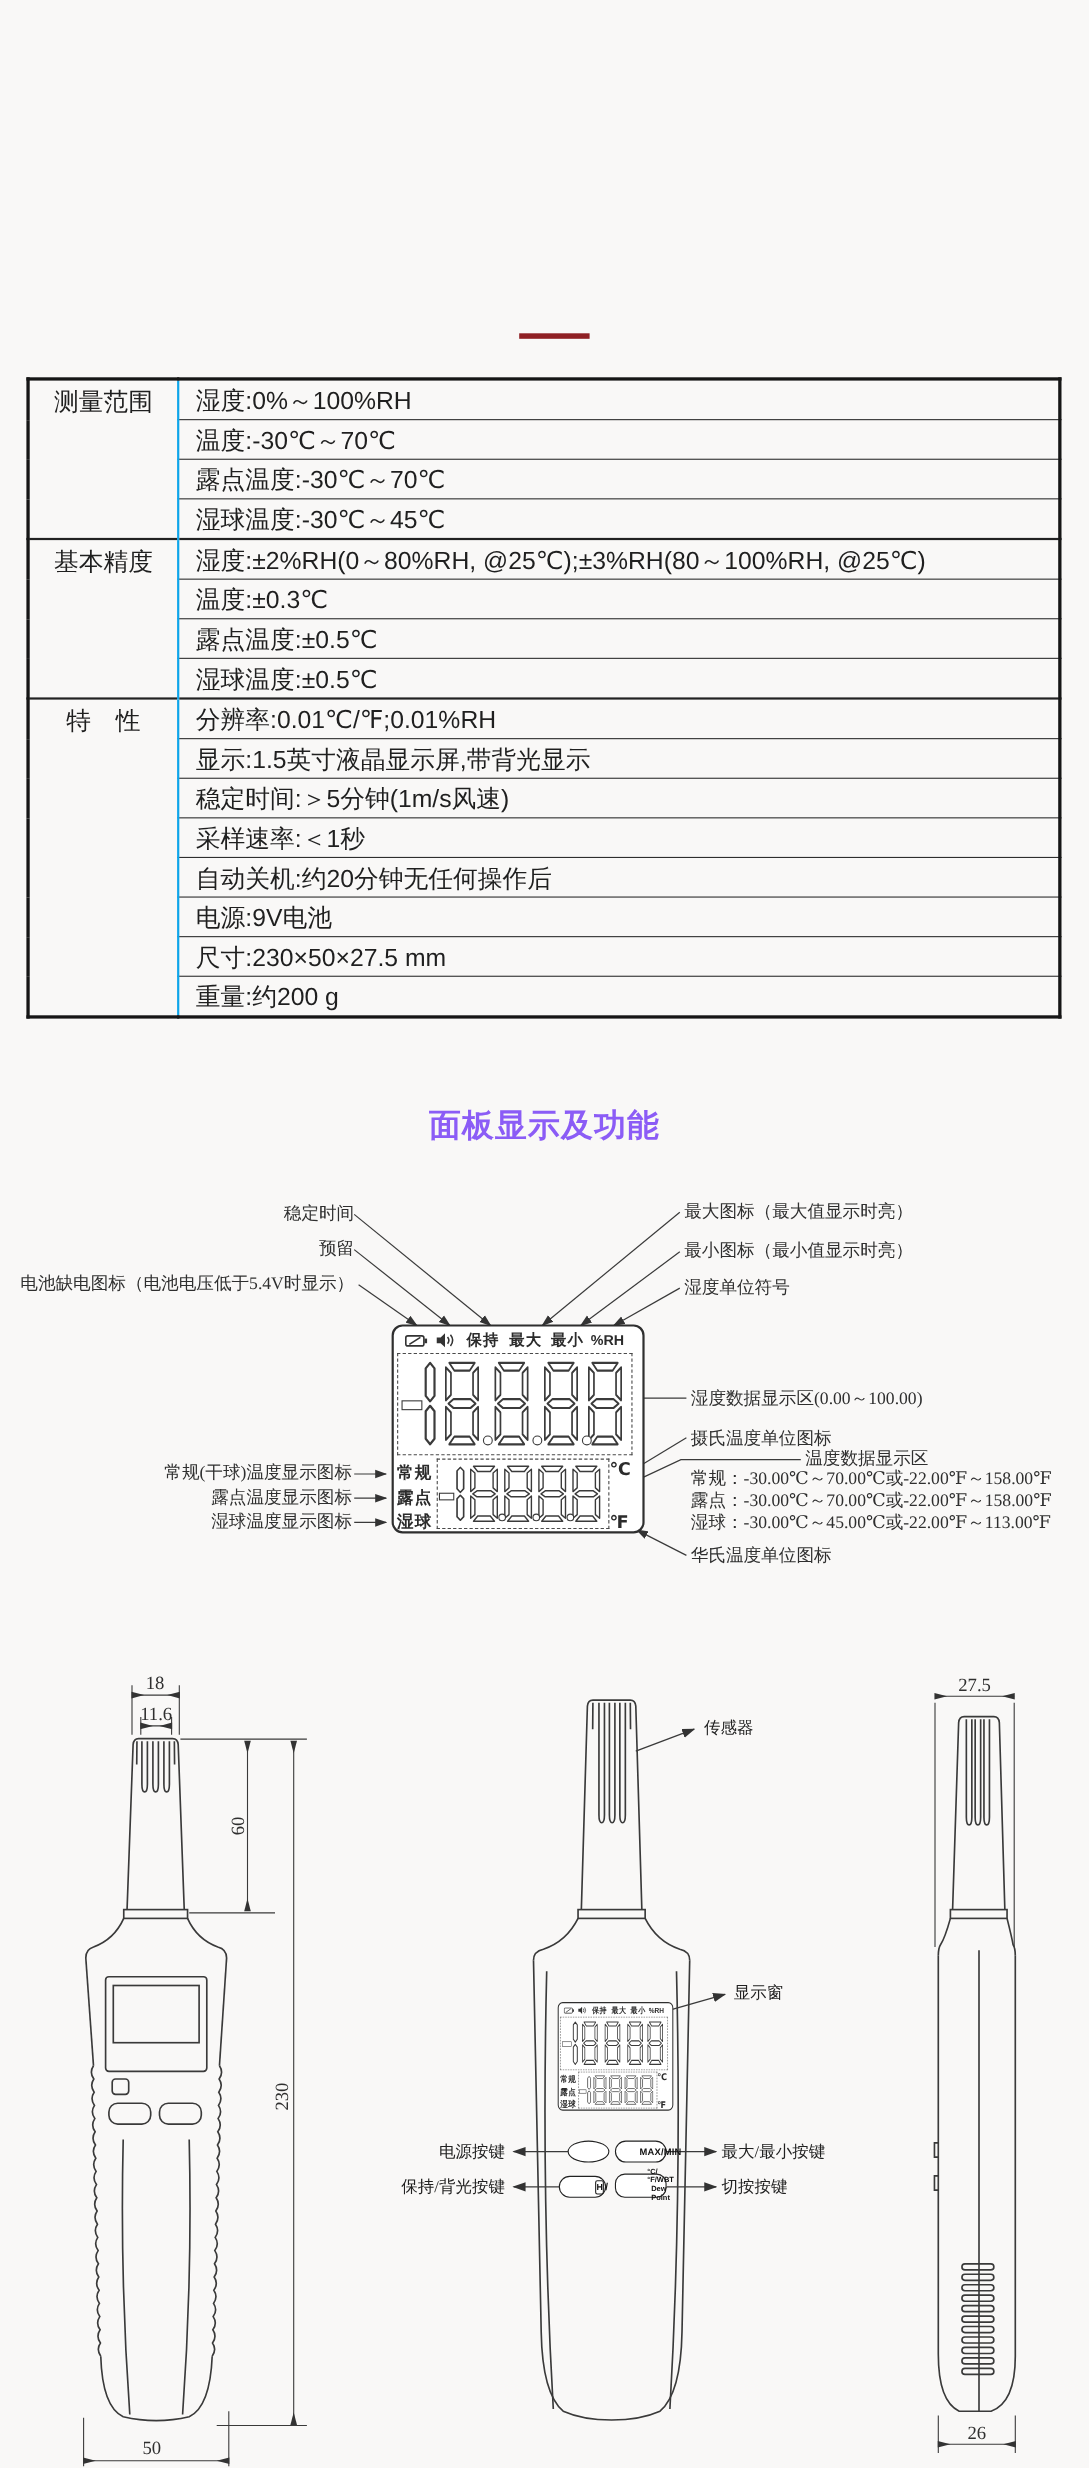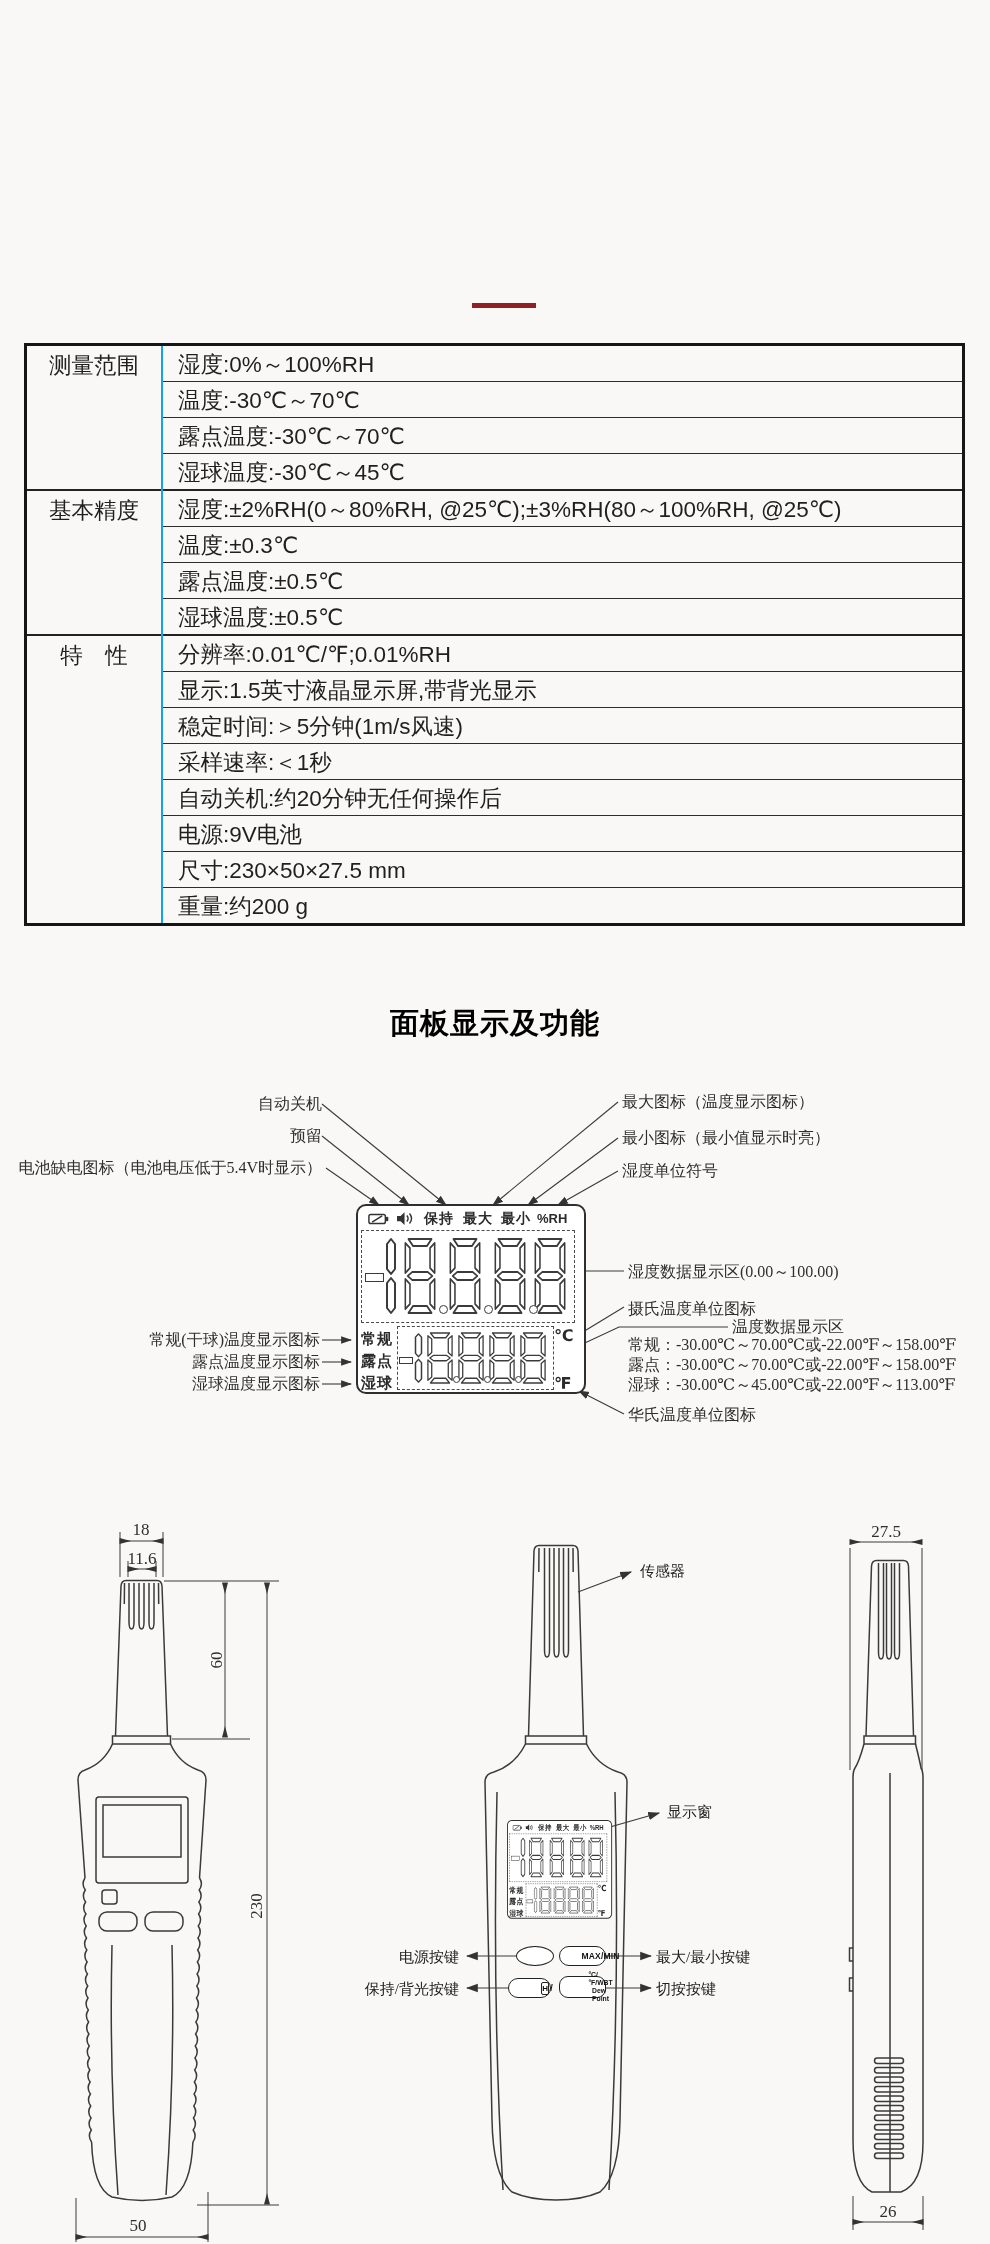--- a/index.html
+++ b/index.html
@@ -16,21 +16,21 @@
     border-collapse:collapse;table-layout:fixed;border:3px solid #161616;
     font-size:22.5px;color:#1f1f1f;background:transparent;}
   table.spec td{border:1px solid #2e2e2e;height:33px;overflow:hidden;white-space:nowrap;}
   table.spec td.val{padding:2px 6px 0 15px;}
   table.spec td.glabel{width:132px;text-align:center;vertical-align:top;padding-top:4px;
     border-right:2px solid #0ea5e9;}
   table.spec tr.gfirst td{border-top:2px solid #222;}
 
   
   .h2{position:absolute;left:0;top:1004px;width:100%;text-align:center;
-    font-size:29px;font-weight:bold;color:#000000;letter-spacing:1px;}
+    font-size:29px;font-weight:bold;color:#8b5cf6;letter-spacing:1px;}
 
   
   .co{position:absolute;font-family:"Liberation Serif","DejaVu Serif",serif;font-size:16px;
       color:#2f2f2f;white-space:nowrap;line-height:18px;}
   .co.ra{text-align:right;}
 
   svg.leaders,svg.draw-svg{position:absolute;left:0;}
   svg.leaders{top:1060px;width:990px;height:400px;}
   svg.draw-svg{top:1480px;width:990px;height:764px;}
 
@@ -180,24 +180,24 @@
       <line x1="585" y1="1271" x2="624" y2="1271"></line>
       <line x1="624" y1="1307" x2="573" y2="1338" marker-end="url(#calA)"></line>
       <path d="M728,1327 L619,1327 L557,1356" marker-end="url(#calA)"></path>
       <line x1="624" y1="1414" x2="579" y2="1391" marker-end="url(#calA)"></line>
       <line x1="322" y1="1340" x2="351" y2="1340" marker-end="url(#calA)"></line>
       <line x1="322" y1="1362" x2="351" y2="1362" marker-end="url(#calA)"></line>
       <line x1="322" y1="1384" x2="351" y2="1384" marker-end="url(#calA)"></line>
     </g>
   </svg>
 
-  <div class="co ra" style="right:668px;top:1095px">自动关机</div>
+  <div class="co ra" style="right:668px;top:1095px">稳定时间</div>
   <div class="co ra" style="right:668px;top:1127px">预留</div>
   <div class="co ra" style="right:668px;top:1159px">电池缺电图标（电池电压低于5.4V时显示）</div>
-  <div class="co" style="left:622px;top:1093px">最大图标（温度显示图标）</div>
+  <div class="co" style="left:622px;top:1093px">最大图标（最大值显示时亮）</div>
   <div class="co" style="left:622px;top:1129px">最小图标（最小值显示时亮）</div>
   <div class="co" style="left:622px;top:1162px">湿度单位符号</div>
   <div class="co" style="left:628px;top:1263px">湿度数据显示区(0.00～100.00)</div>
   <div class="co" style="left:628px;top:1300px">摄氏温度单位图标</div>
   <div class="co" style="left:732px;top:1318px">温度数据显示区</div>
   <div class="co" style="left:628px;top:1336px">常规：-30.00℃～70.00℃或-22.00℉～158.00℉</div>
   <div class="co" style="left:628px;top:1356px">露点：-30.00℃～70.00℃或-22.00℉～158.00℉</div>
   <div class="co" style="left:628px;top:1376px">湿球：-30.00℃～45.00℃或-22.00℉～113.00℉</div>
   <div class="co" style="left:628px;top:1406px">华氏温度单位图标</div>
   <div class="co ra" style="right:670px;top:1331px">常规(干球)温度显示图标</div>

